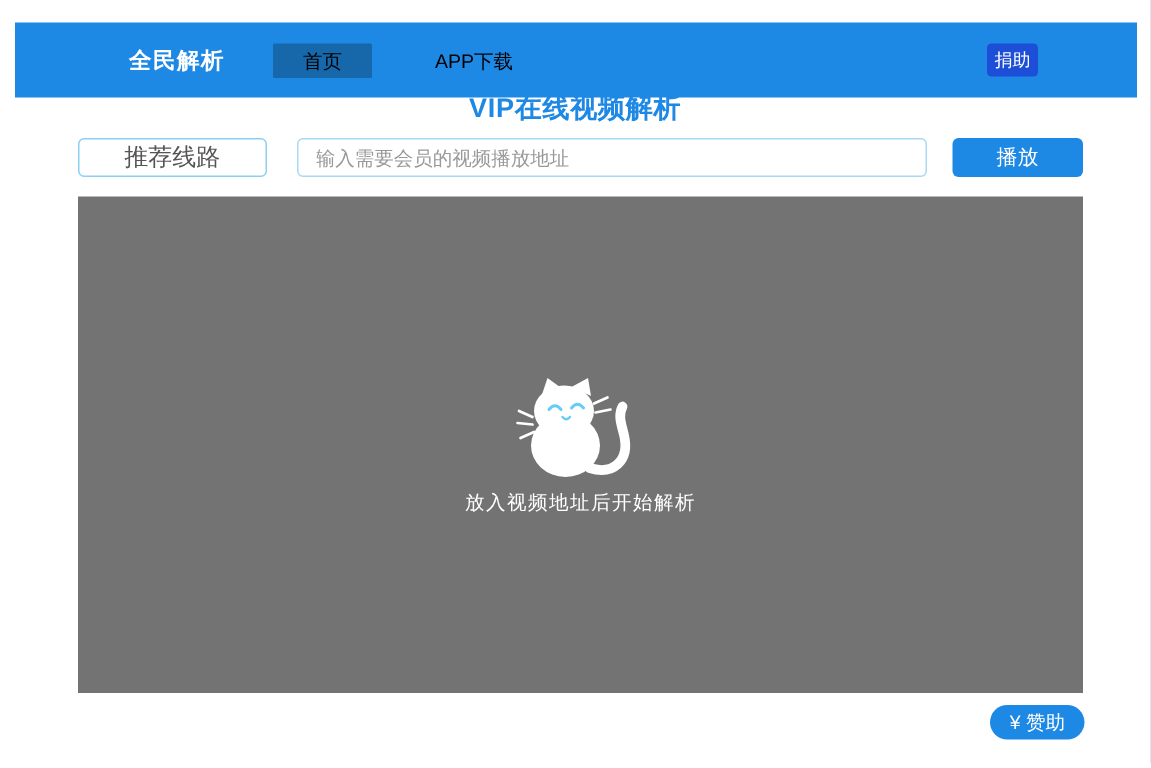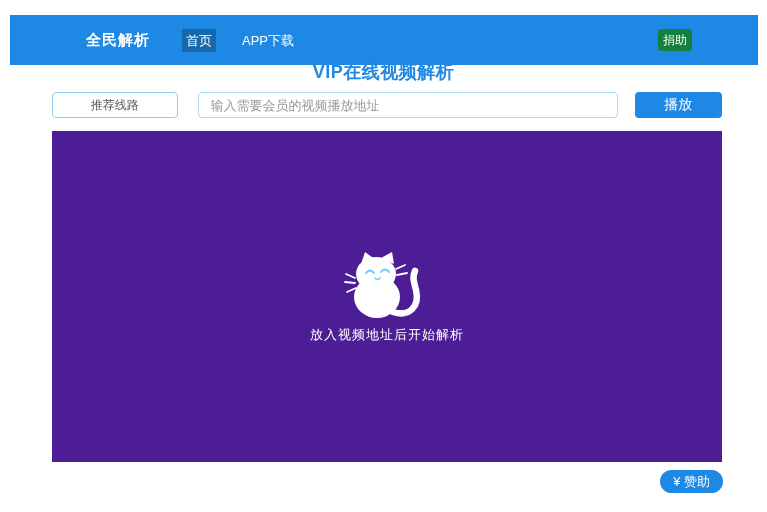--- a/index.html
+++ b/index.html
@@ -13,21 +13,21 @@
   
   .navbar {
     position: absolute; left: 10px; top: 15px; width: 748px; height: 50px;
     background: #1e88e5; display: flex; align-items: center;
   }
   .brand {
     margin-left: 76px; color: #ffffff; font-size: 15px; font-weight: bold;
     letter-spacing: 1px; cursor: pointer;
   }
   .nav-item {
-    color: #ffffff; font-size: 13px; padding: 5px 4px; border-radius: 1px;
+    color: #000000; font-size: 13px; padding: 5px 20px; border-radius: 1px;
     margin-left: 22px; cursor: pointer; line-height: 1;
   }
   .nav-item.active { background: #1668ab; margin-left: 32px; }
   .nav-spacer { flex: 1; }
   .donate-btn {
     background: #5cb85c; color: #ffffff; font-size: 12px; line-height: 1;
     padding: 5px 5px; border: none; border-radius: 3px; margin-right: 66px;
     cursor: pointer;
   }
 
@@ -38,21 +38,21 @@
     letter-spacing: 0.5px;
   }
 
   
   .controls {
     position: absolute; left: 52px; top: 92px; width: 670px; height: 26px;
     display: flex; align-items: stretch;
   }
   .line-select {
     width: 128px; border: 1px solid #8bd0f0; border-radius: 4px;
-    background: #ffffff; color: #555555; font-size: 12px;
+    background: #ffffff; color: #555555; font-size: 16px;
     display: flex; align-items: center; justify-content: center; cursor: pointer;
   }
   .url-input {
     width: 428px; margin-left: 20px; border: 1px solid #a9d9f3; border-radius: 4px;
     padding: 0 12px; font-size: 13px; color: #7f1d1d; outline: none;
     font-family: "Liberation Sans", "DejaVu Sans", sans-serif;
   }
   .url-input::placeholder { color: #999999; opacity: 1; }
   .play-btn {
     width: 89px; margin-left: 17px; background: #1e88e5; color: #ffffff;
@@ -82,32 +82,32 @@
 </head>
 <body>
 
 <div class="page">
 
   <nav class="navbar" style="background: rgb(30, 136, 229);">
     <span class="brand">全民解析</span>
     <span class="nav-item active" style="background: rgb(22, 104, 171);">首页</span>
     <span class="nav-item">APP下载</span>
     <span class="nav-spacer"></span>
-    <button class="donate-btn" style="background: #15803d;">捐助</button>
+    <button class="donate-btn" style="background: #1d4ed8;">捐助</button>
   </nav>
 
   <h1 class="page-title" style="color: rgb(30, 136, 229);">VIP在线视频解析</h1>
 
   <div class="controls">
     <div class="line-select">推荐线路</div>
     <input class="url-input" type="text" placeholder="输入需要会员的视频播放地址" value="" style="">
     <button class="play-btn" style="background: rgb(30, 136, 229);">播放</button>
   </div>
 
-  <div class="panel" style="background: #4c1d95;">
+  <div class="panel" style="background: #737373;">
     <div class="cat-wrap">
       <svg width="88" height="70" viewBox="0 0 88 70" xmlns="http://www.w3.org/2000/svg">
 
         <path d="M50,62 C66,67 77,57 73,40 C71,32 69,27 72,21" fill="none" stroke="#ffffff" stroke-width="6.5" stroke-linecap="round"></path>
 
         <path d="M17,17 L22,2 L33,10 Z" fill="#ffffff"></path>
         <path d="M38,8 L49,2 L51,14 Z" fill="#ffffff"></path>
 
         <ellipse cx="33" cy="24" rx="20" ry="17" fill="#ffffff"></ellipse>
         <ellipse cx="34" cy="47" rx="23" ry="21" fill="#ffffff"></ellipse>

